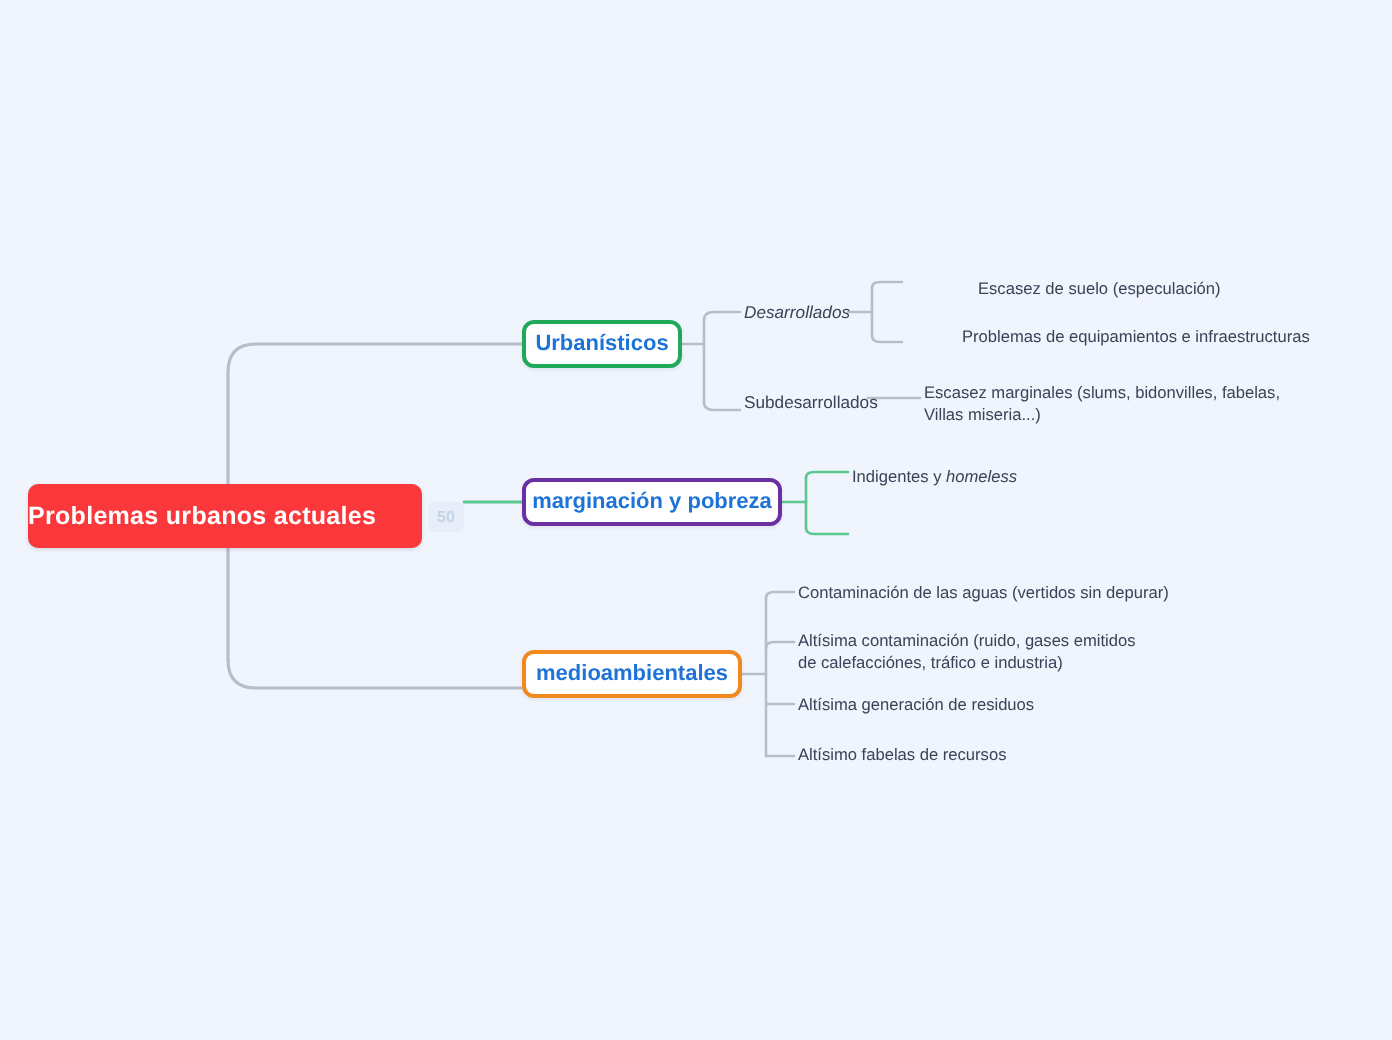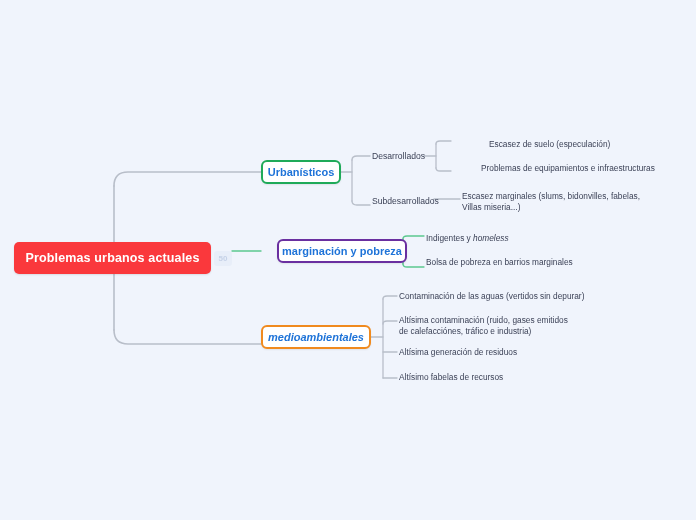--- a/index.html
+++ b/index.html
@@ -26,21 +26,21 @@
   }
   
   #root-node {
     position: absolute;
     left: 14px; top: 242px;
     width: 197px; height: 32px;
     background: #fa383c;
     border-radius: 5px;
     display: flex;
     align-items: center;
-    justify-content: center;
+    justify-content: flex-start;
     color: #ffffff;
     font-weight: bold;
     font-size: 12.5px;
     letter-spacing: .15px;
     box-shadow: 0 1px 2px rgba(0,0,0,.10);
   }
   
   #root-badge {
     position: absolute;
     left: 214px; top: 251px;
@@ -65,32 +65,32 @@
     align-items: center;
     justify-content: center;
     color: #1e73d8;
     font-weight: bold;
     font-size: 11px;
     padding: 0 10px;
     white-space: nowrap;
     box-shadow: 0 1px 2px rgba(0,0,0,.07);
   }
   #branch-0 { left: 261px; top: 160px; width: 80px;  height: 24px; border-color: #1faa59; }
-  #branch-1 { left: 261px; top: 239px; width: 130px; height: 24px; border-color: #6a2fa0; margin-left: 16px; }
-  #branch-2 { left: 261px; top: 325px; width: 110px; height: 24px; border-color: #f08a1e; font-style: italic; }
+  #branch-1 { left: 261px; top: 239px; width: 130px; height: 24px; border-color: #6a2fa0; }
+  #branch-2 { left: 261px; top: 325px; width: 110px; height: 24px; border-color: #f08a1e; }
 
   
   .sublabel {
     position: absolute;
     color: #3c4257;
     font-size: 8.6px;
     white-space: nowrap;
     line-height: 1.35;
   }
-  #sub-0-0 { left: 372px; top: 151px; }
+  #sub-0-0 { left: 372px; top: 151px; font-style: italic; }
   #sub-0-1 { left: 372px; top: 196px; }
 
   
   .leaf {
     position: absolute;
     color: #3c4257;
     font-size: 8.3px;
     line-height: 1.38;
   }
   .leaf i { font-style: italic; }
@@ -183,20 +183,19 @@
   <div class="sublabel" id="sub-0-1">Subdesarrollados</div>
 
   <div class="leaf" id="leaf-0-0-0">Escasez de suelo (especulación)</div>
   <div class="leaf" id="leaf-0-0-1">Problemas de equipamientos e infraestructuras</div>
 
   <div class="leaf" id="leaf-0-1-0">Escasez marginales (slums, bidonvilles, fabelas, Villas miseria...)</div>
 
   <div class="leaf" id="leaf-1-0">
     <span>Indigentes y </span><i>homeless</i>
   </div>
-  <div class="leaf" id="leaf-1-1">Bolsa de pobreza en barrios marginales</div>
 
   <div class="leaf" id="leaf-2-0">Contaminación de las aguas (vertidos sin depurar)</div>
   <div class="leaf" id="leaf-2-1">Altísima contaminación (ruido, gases emitidos de calefacciónes, tráfico e industria)</div>
   <div class="leaf" id="leaf-2-2">Altísima generación de residuos</div>
   <div class="leaf" id="leaf-2-3">Altísimo fabelas de recursos</div>
 
 </div>
 
 </body></html>

